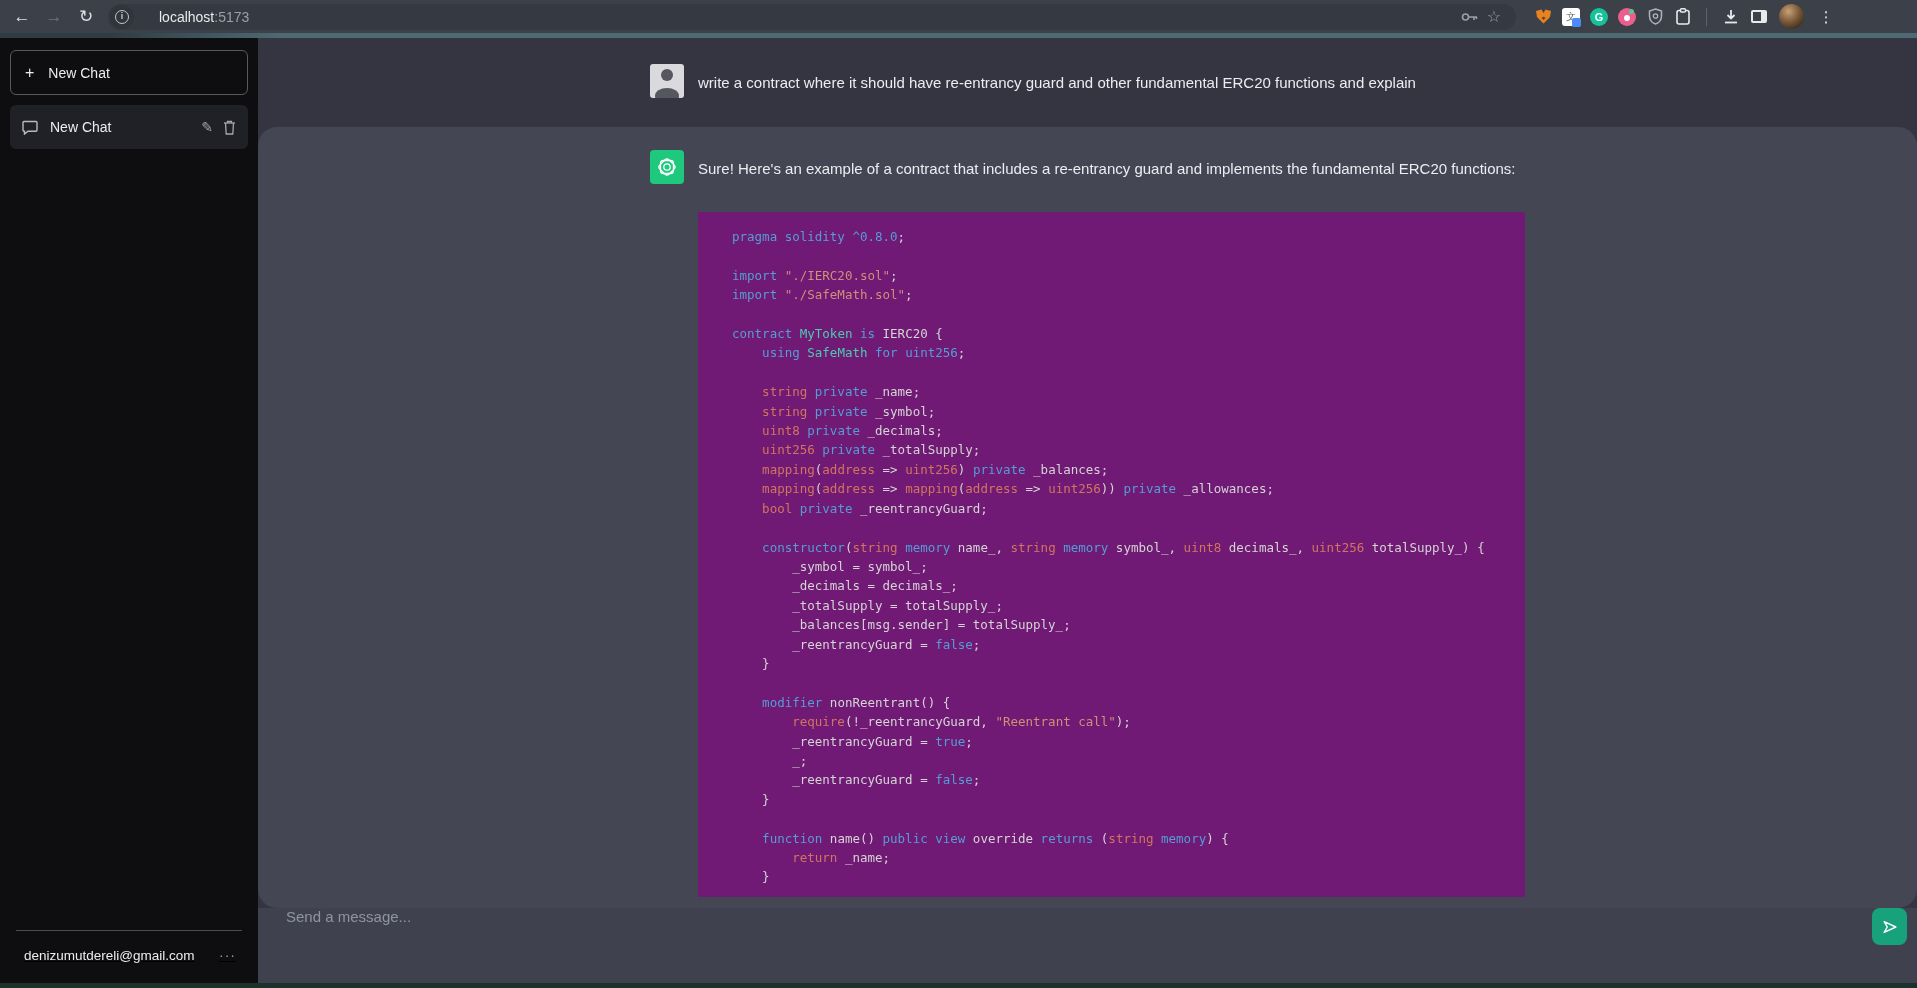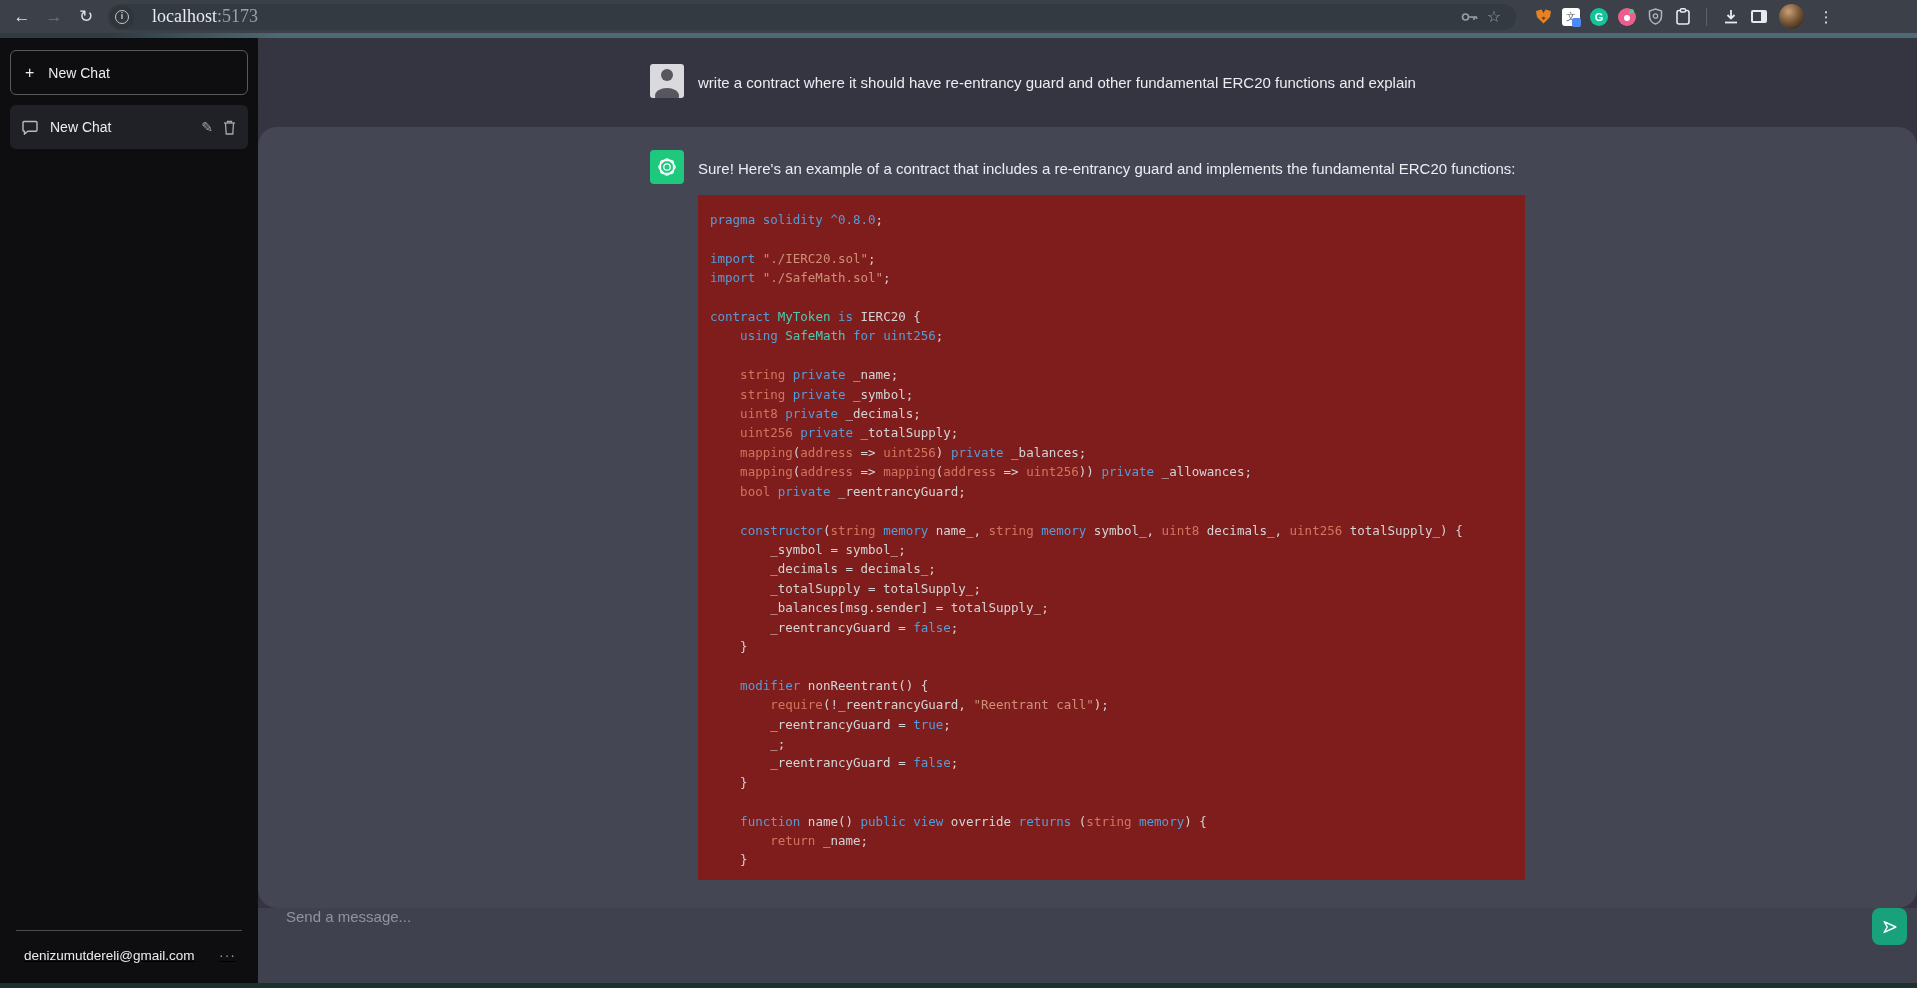--- a/index.html
+++ b/index.html
@@ -10,21 +10,21 @@
   .browser-bar { height:33px; background:#3c4149; display:flex; align-items:center; padding:0 8px; gap:4px; }
   .nav-btn { width:28px; height:28px; display:flex; align-items:center; justify-content:center;
              font-size:17px; color:#dfe1e5; border-radius:50%; cursor:pointer; }
   .nav-btn.disabled { color:#70757c; }
   .omnibox { flex:0 0 auto; width:1408px; height:26px; background:#343a41; border-radius:13px;
              display:flex; align-items:center; padding:0 10px 0 2px; margin-left:4px; }
   .info-wrap { width:24px; height:24px; border-radius:50%; background:#2f353b; display:flex; align-items:center; justify-content:center; }
   .info-circle { width:14px; height:14px; border:1.4px solid #c2c7cd; border-radius:50%;
                  display:flex; align-items:center; justify-content:center;
                  font-size:9px; color:#c2c7cd; font-weight:bold; line-height:1; }
-  .url { margin-left:18px; font-size:18px; white-space:nowrap;font-family:Liberation Serif, serif; }
+  .url { margin-left:25px; font-size:14px; white-space:nowrap; }
   .url .host { color:#e8eaed; }
   .url .port { color:#9aa0a6; }
   .omni-spacer { flex:1; }
   .mini-icon { width:24px; height:24px; display:flex; align-items:center; justify-content:center; color:#9aa0a6; }
   .star { font-size:16px; color:#9aa0a6; }
   .ext-area { display:flex; align-items:center; gap:10px; margin-left:14px; }
   .ext { width:18px; height:18px; display:flex; align-items:center; justify-content:center; cursor:pointer; position:relative; }
   .ext-grammarly { background:#15c39a; border-radius:50%; color:#fff; font-size:11px; font-weight:bold; }
   .ext-pink { background:#ed5e8e; border-radius:50%; }
   .ext-pink::after { content:""; position:absolute; width:6px; height:6px; background:#fff; border-radius:50%; left:6px; top:7px; }
@@ -70,21 +70,21 @@
   .row-user .msg-inner { padding-top:26px; }
   .avatar-user { flex:0 0 34px; width:34px; height:34px; border-radius:3px; background:#d9d9de; position:relative; overflow:hidden; }
   .avatar-user::before { content:""; position:absolute; top:5px; left:11px; width:12px; height:12px; border-radius:50%; background:#55565e; }
   .avatar-user::after  { content:""; position:absolute; bottom:-6px; left:5px; width:24px; height:16px; border-radius:50%; background:#55565e; }
   .avatar-assistant { flex:0 0 34px; width:34px; height:34px; border-radius:4px; background:#1ec97e;
                       display:flex; align-items:center; justify-content:center; }
   .msg-text { color:#ececf1; font-size:15px; line-height:21px; padding-top:8px; }
   .msg-col { min-width:0; }
 
   
-  .code-block { margin-top:16px; width:827px; background:#7f1d1d; padding:15px 25px 10px 12px; }
+  .code-block { margin-top:33px; width:827px; background:#701a75; padding:15px 25px 10px 34px; }
   .code-line { font-family:"DejaVu Sans Mono", monospace; font-size:12.5px; line-height:19.4px; white-space:pre; }
   .tok-kw { color:#569cd6; }
   .tok-ty { color:#d1755f; }
   .tok-st { color:#ce9178; }
   .tok-cl { color:#4ec9b0; }
   .tok-pl { color:#d4d4d4; }
 
   
   .input-bar { height:75px; background:#40414f; display:flex; align-items:flex-start; padding:0 10px 0 28px; }
   .message-input { flex:1; background:transparent; border:none; outline:none; color:#ececf1; font-size:15px;

